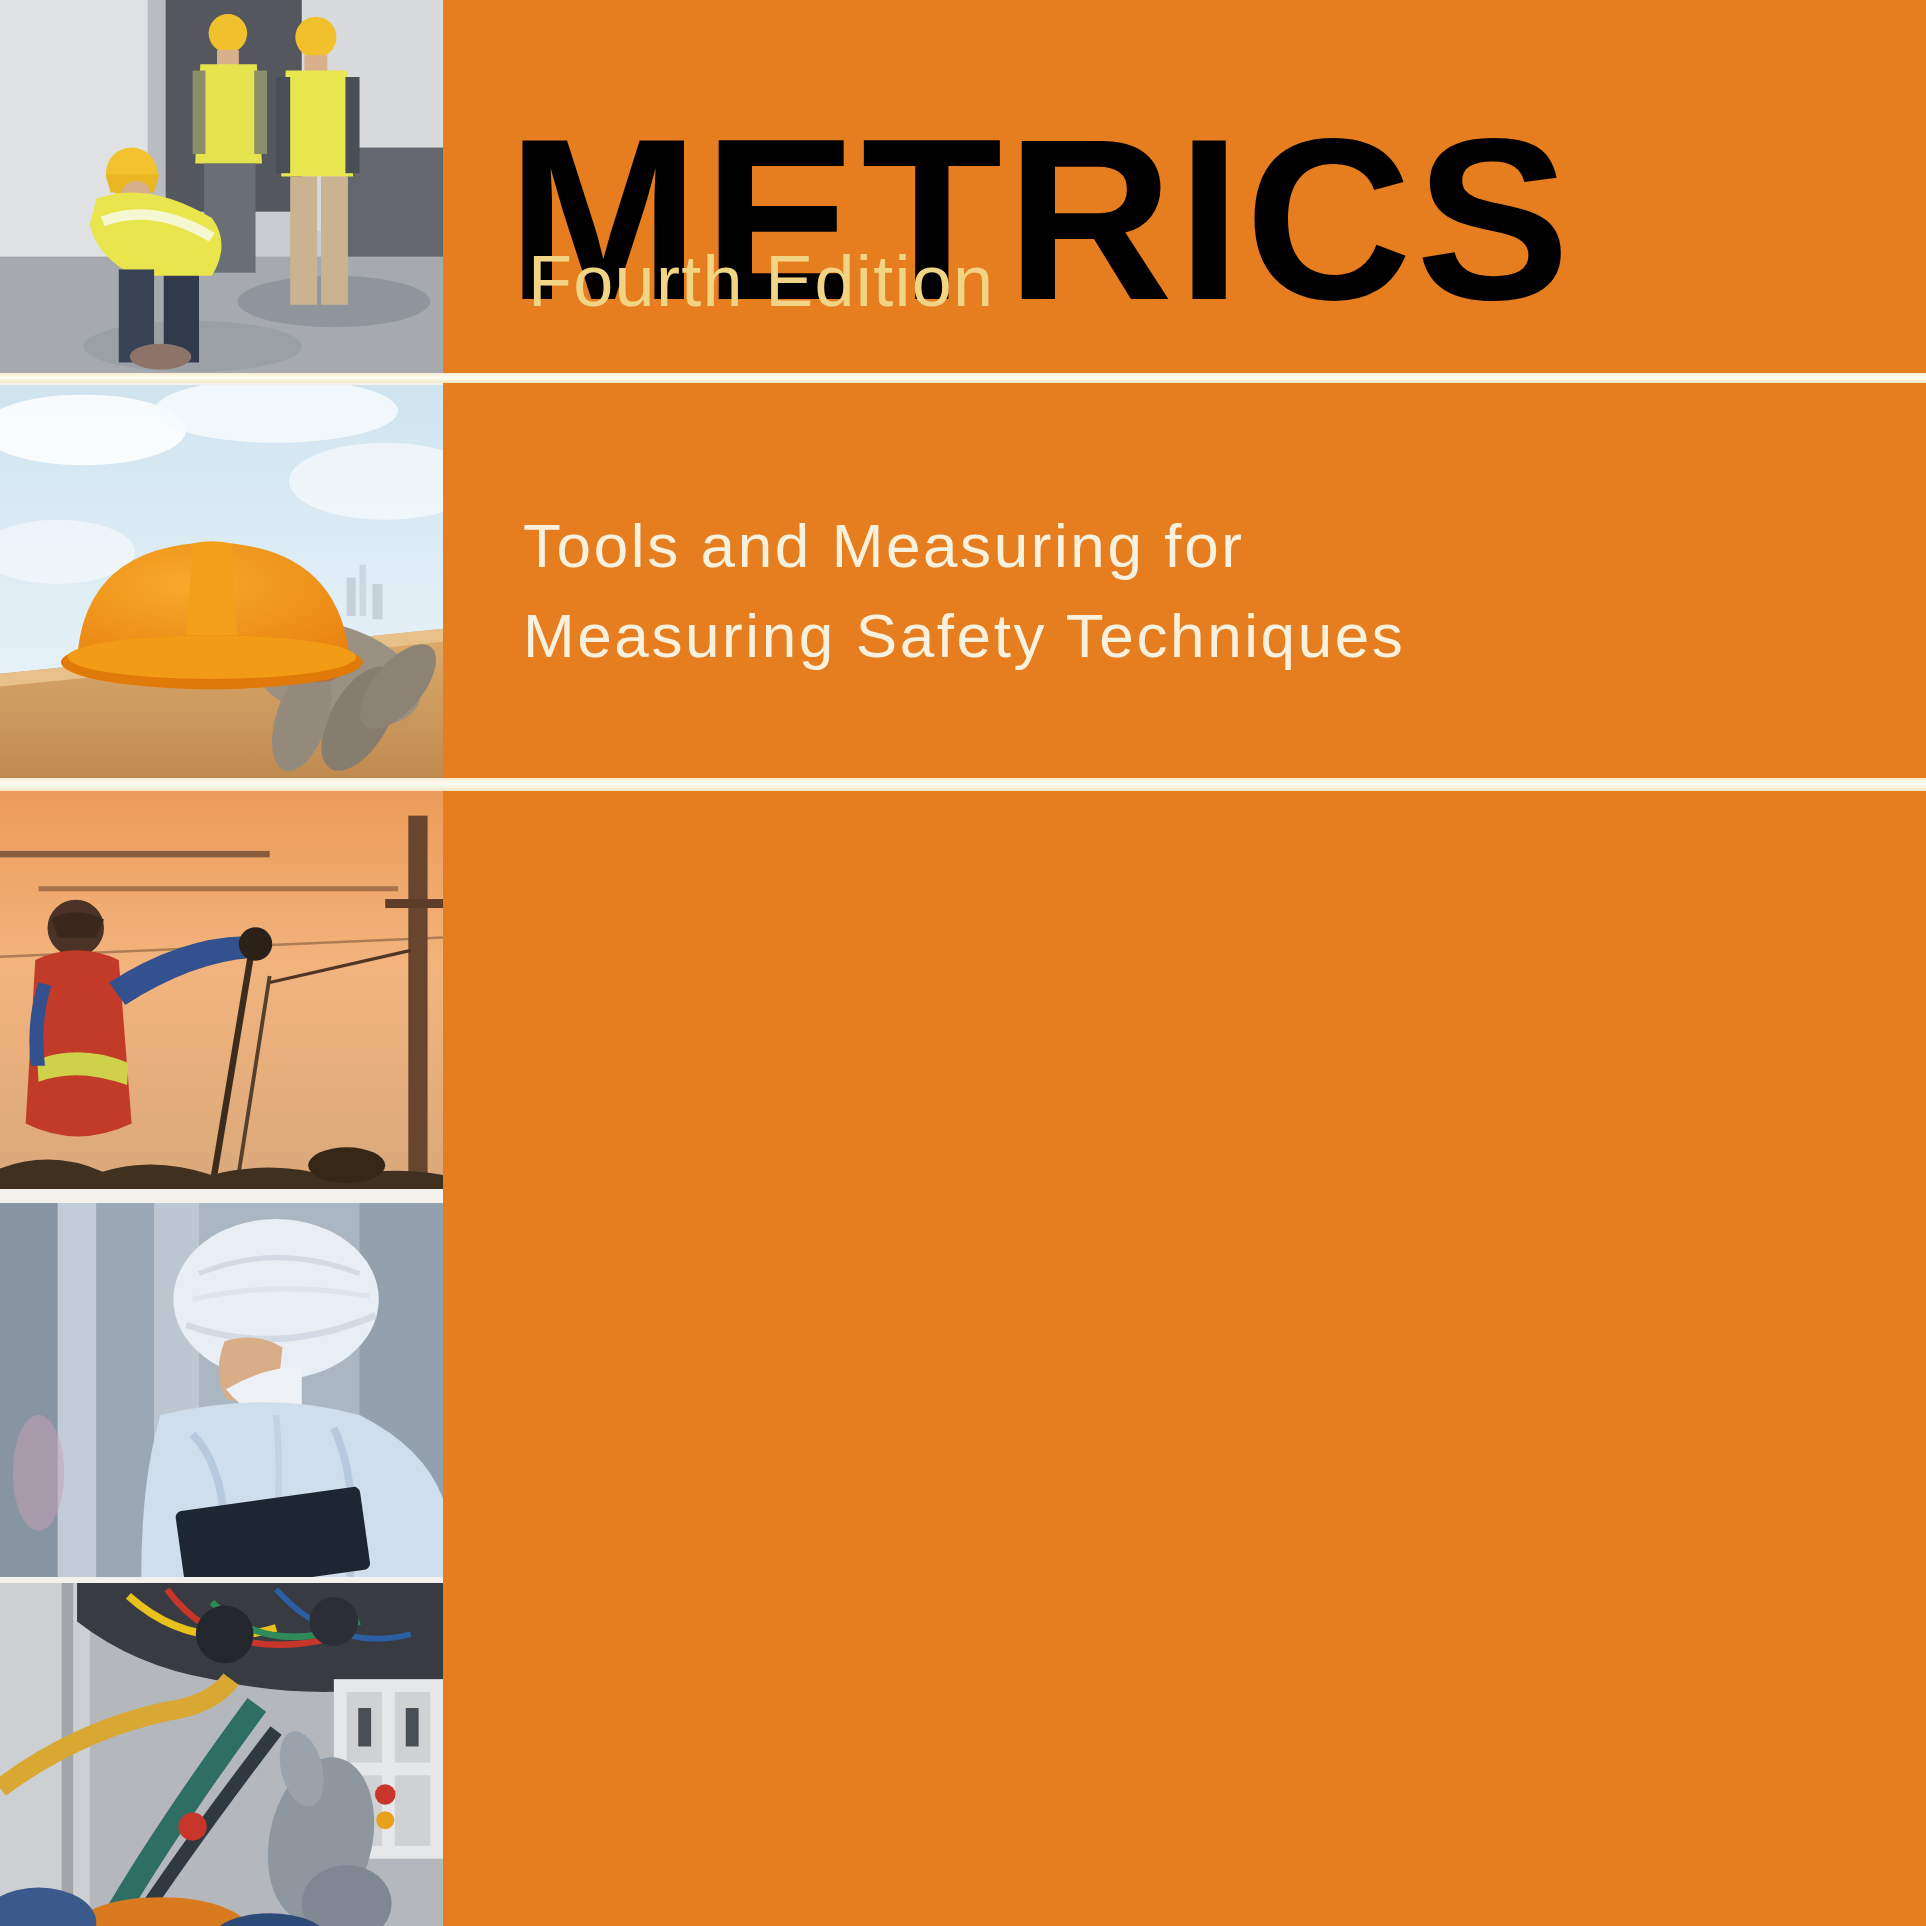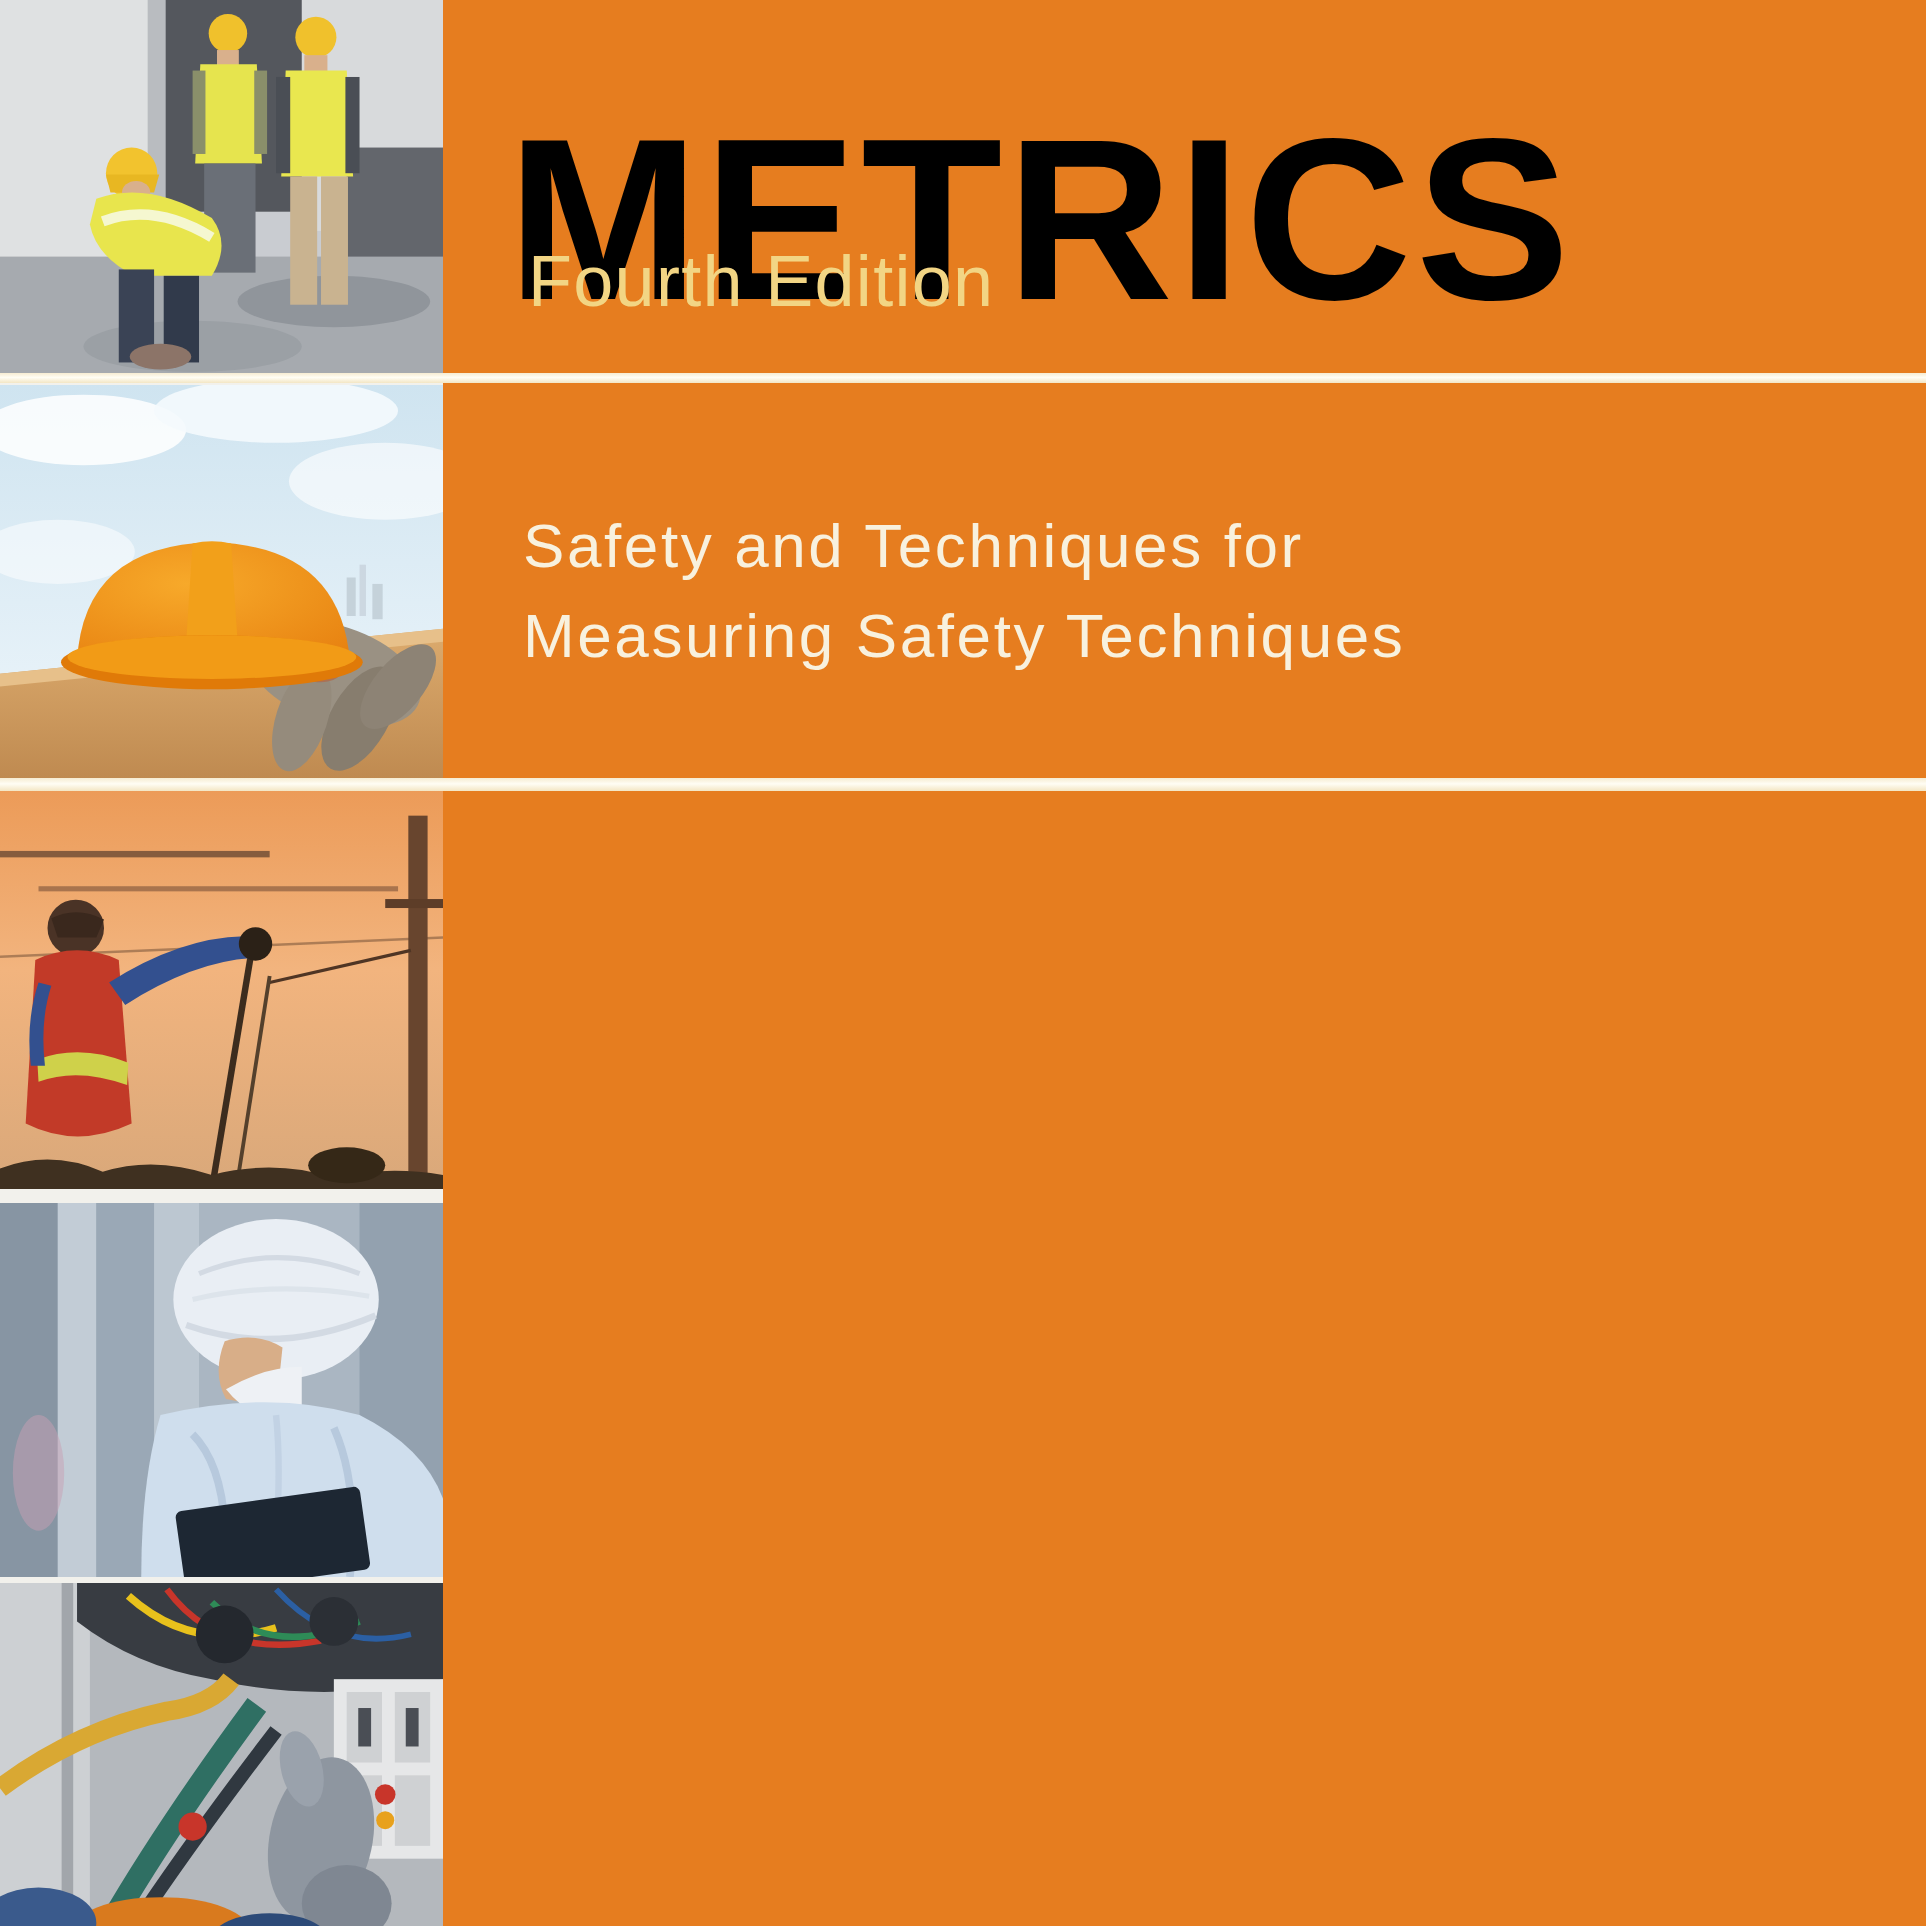--- a/index.html
+++ b/index.html
@@ -238,16 +238,16 @@
     </svg>
   </figure>
 </div>
 
 <div class="divider divider-1"></div>
 <div class="divider divider-2"></div>
 
 <h1 class="title">METRICS</h1>
 <div class="edition">Fourth Edition</div>
 <div class="subtitle">
-  <div>Safety and Techniques for</div>
+  <div>Tools and Measuring for</div>
   <div>Measuring Safety Techniques</div>
 </div>
 
 
 </body></html>

